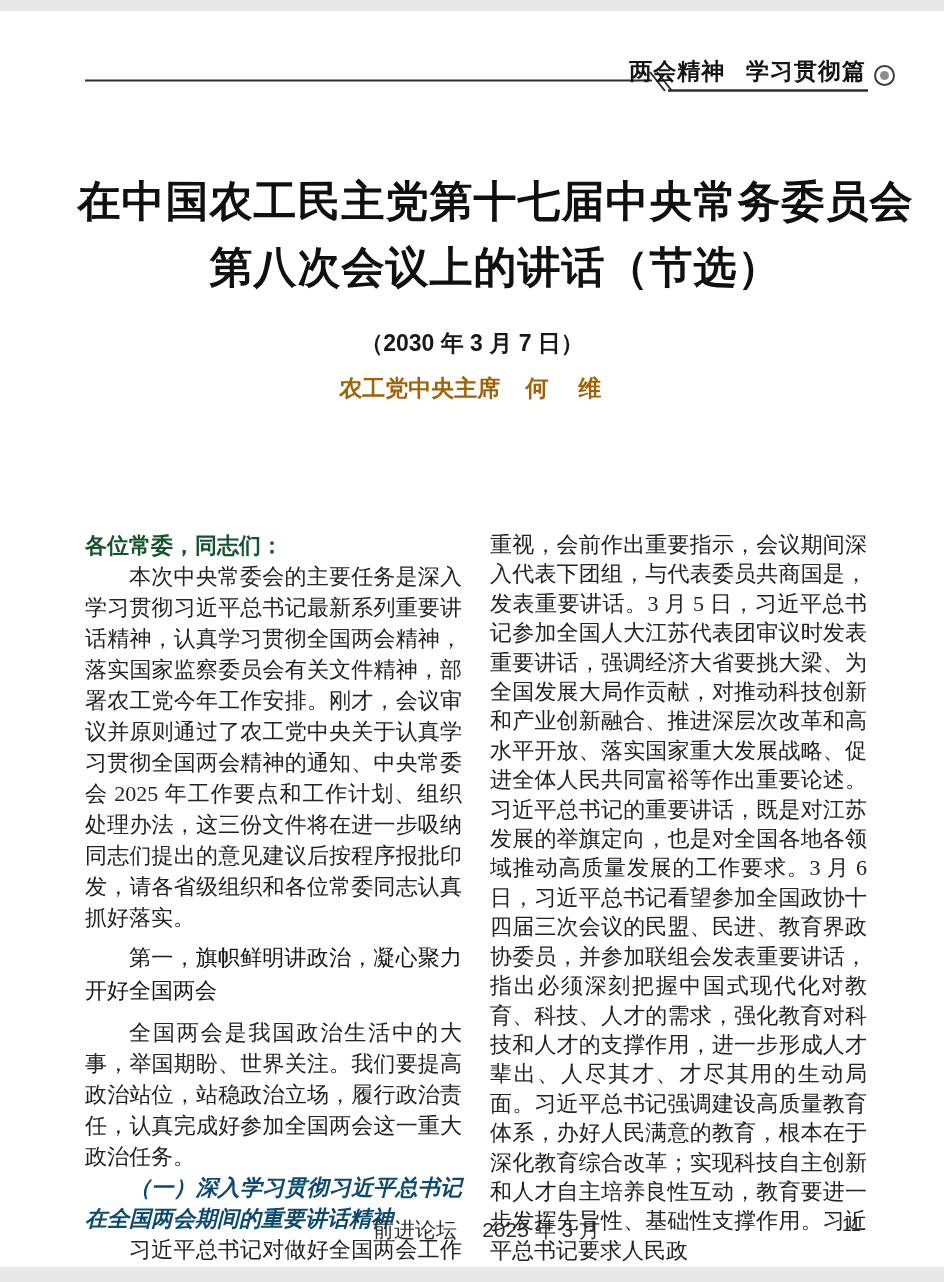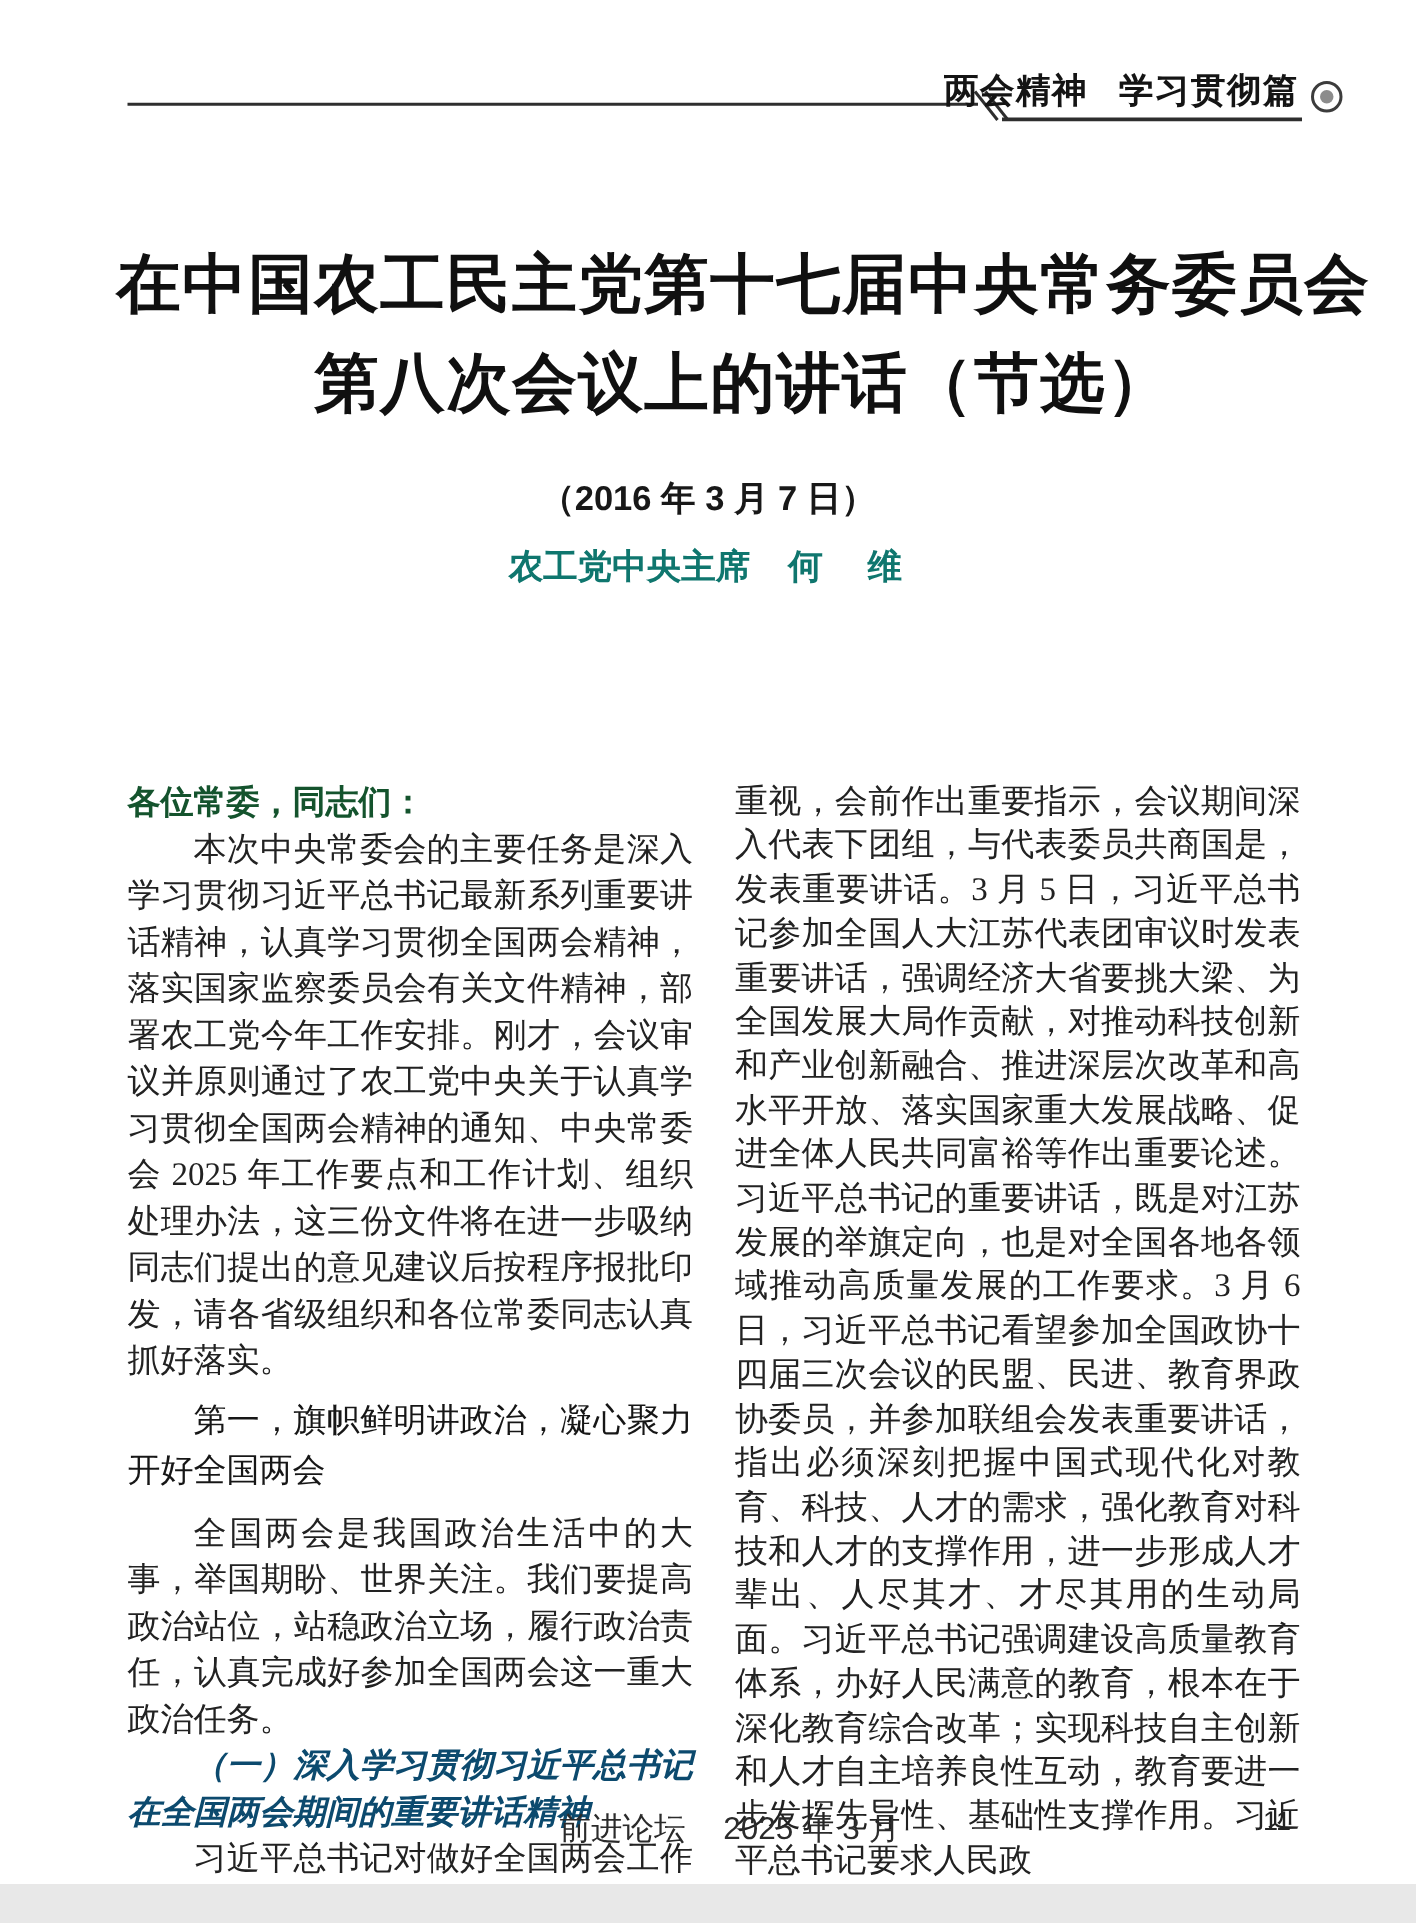--- a/index.html
+++ b/index.html
@@ -1,17 +1,17 @@
 <!DOCTYPE html>
 <html><head>
 <meta charset="utf-8">
 <style>
   html,body{margin:0;padding:0;background:#e8e8e8;}
   .page{
-    position:relative;width:944px;height:1256px;margin:0 auto;
+    position:relative;width:944px;height:1256px;margin:11px auto;
     background:#ffffff;overflow:hidden;
     font-family:"Liberation Serif","DejaVu Serif",serif;color:#1c1c1c;
   }
   
   .rh-rule{position:absolute;left:0;top:0;width:944px;height:100px;}
   .rh-text{
     position:absolute;top:45px;right:78px;
     font-family:"Liberation Sans","DejaVu Sans",sans-serif;
     font-weight:bold;font-size:23px;color:#141414;letter-spacing:1px;
     display:flex;gap:0.9em;white-space:nowrap;
@@ -30,21 +30,21 @@
   }
   .title span{display:block;padding-left:47px;}
   .date-line{
     position:absolute;left:0;top:317px;width:944px;text-align:center;
     font-family:"Liberation Sans","DejaVu Sans",sans-serif;
     font-weight:bold;font-size:23px;color:#181818;
   }
   .author-line{
     position:absolute;left:0;top:362px;width:944px;text-align:center;
     font-family:"Liberation Sans","DejaVu Sans",sans-serif;
-    font-weight:bold;font-size:23px;color:#0f766e;
+    font-weight:bold;font-size:23px;color:#a16207;
   }
   .author-line .name{margin-left:1.1em;letter-spacing:0.15em;}
   
   .body-cols{
     position:absolute;left:85px;top:519px;width:782px;
     display:flex;gap:28px;
   }
   .col{
     width:377px;font-size:22px;color:#222222;
     text-align:justify;text-justify:inter-character;
@@ -96,21 +96,21 @@
     <span class="rh-bullet">
         <span class="dot"></span>
       </span>
   </div>
 
   <h1 class="title">
     <span>在中国农工民主党第十七届中央常务委员会</span>
     <span>第八次会议上的讲话（节选）</span>
   </h1>
 
-  <div class="date-line">（2016 年 3 月 7 日）</div>
+  <div class="date-line">（2030 年 3 月 7 日）</div>
   <div class="author-line">
     <span>农工党中央主席</span><span class="name">何　维</span>
   </div>
 
   <div class="body-cols">
     <div class="col col-left">
       <p class="salutation">各位常委，同志们：</p>
       <p class="para">本次中央常委会的主要任务是深入学习贯彻习近平总书记最新系列重要讲话精神，认真学习贯彻全国两会精神，落实国家监察委员会有关文件精神，部署农工党今年工作安排。刚才，会议审议并原则通过了农工党中央关于认真学习贯彻全国两会精神的通知、中央常委会 2025 年工作要点和工作计划、组织处理办法，这三份文件将在进一步吸纳同志们提出的意见建议后按程序报批印发，请各省级组织和各位常委同志认真抓好落实。</p>
       <p class="heading">第一，旗帜鲜明讲政治，凝心聚力开好全国两会</p>
       <p class="para">全国两会是我国政治生活中的大事，举国期盼、世界关注。我们要提高政治站位，站稳政治立场，履行政治责任，认真完成好参加全国两会这一重大政治任务。</p>

